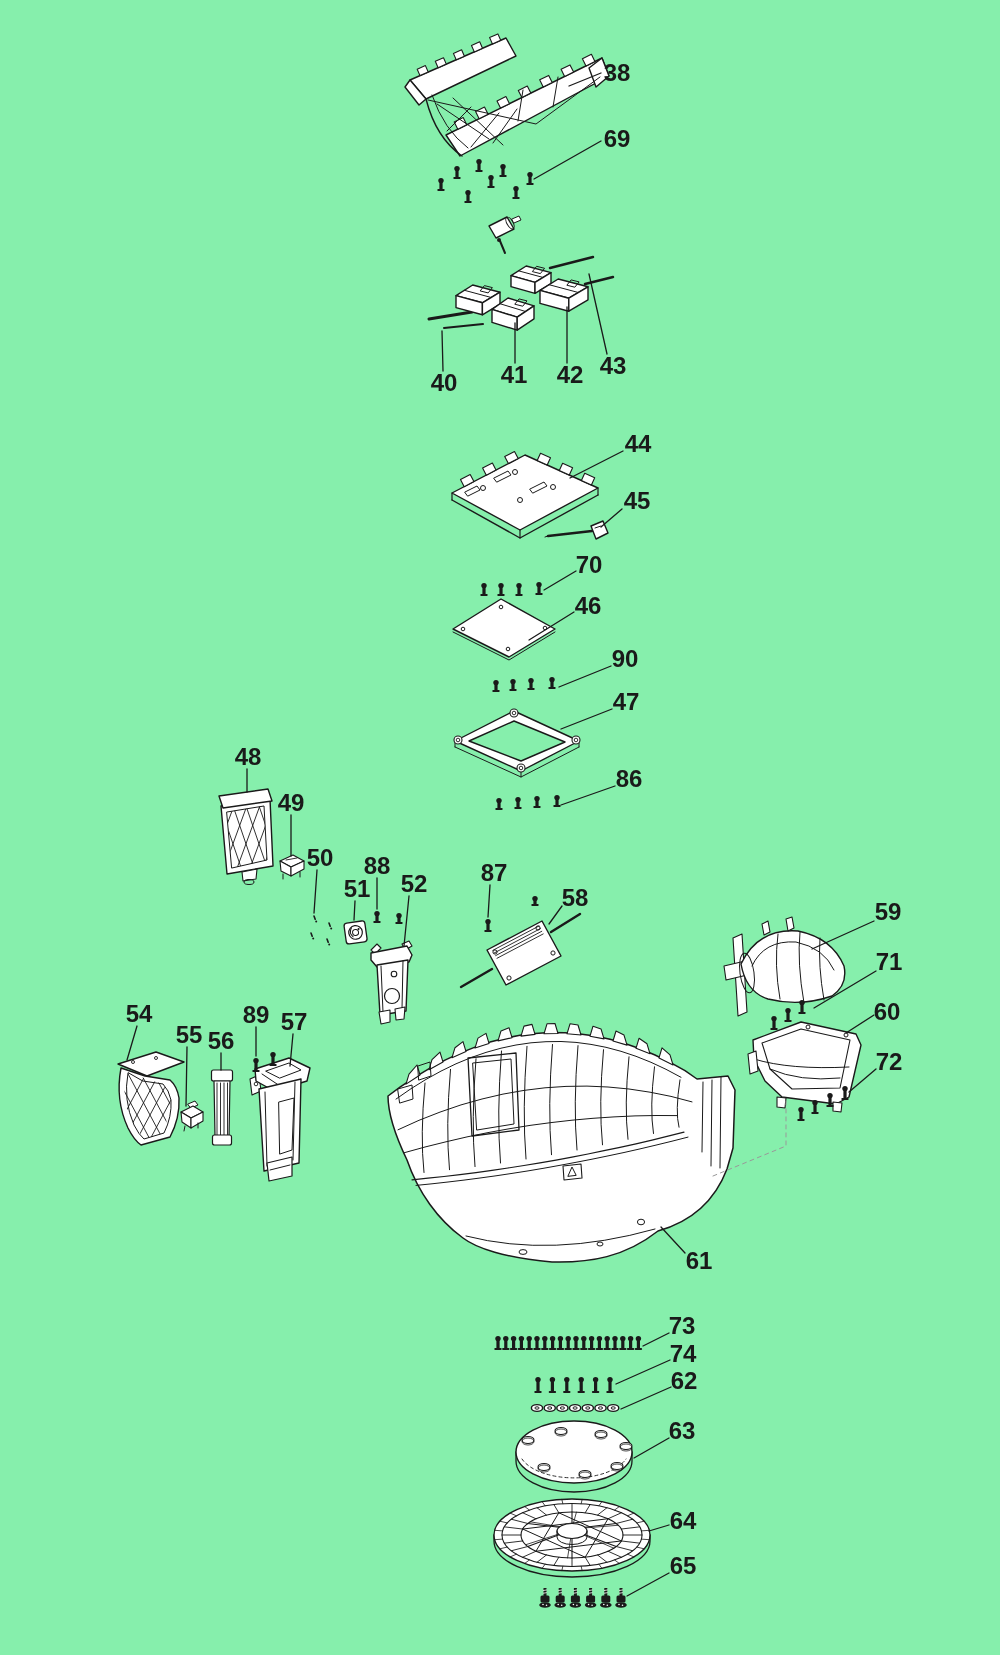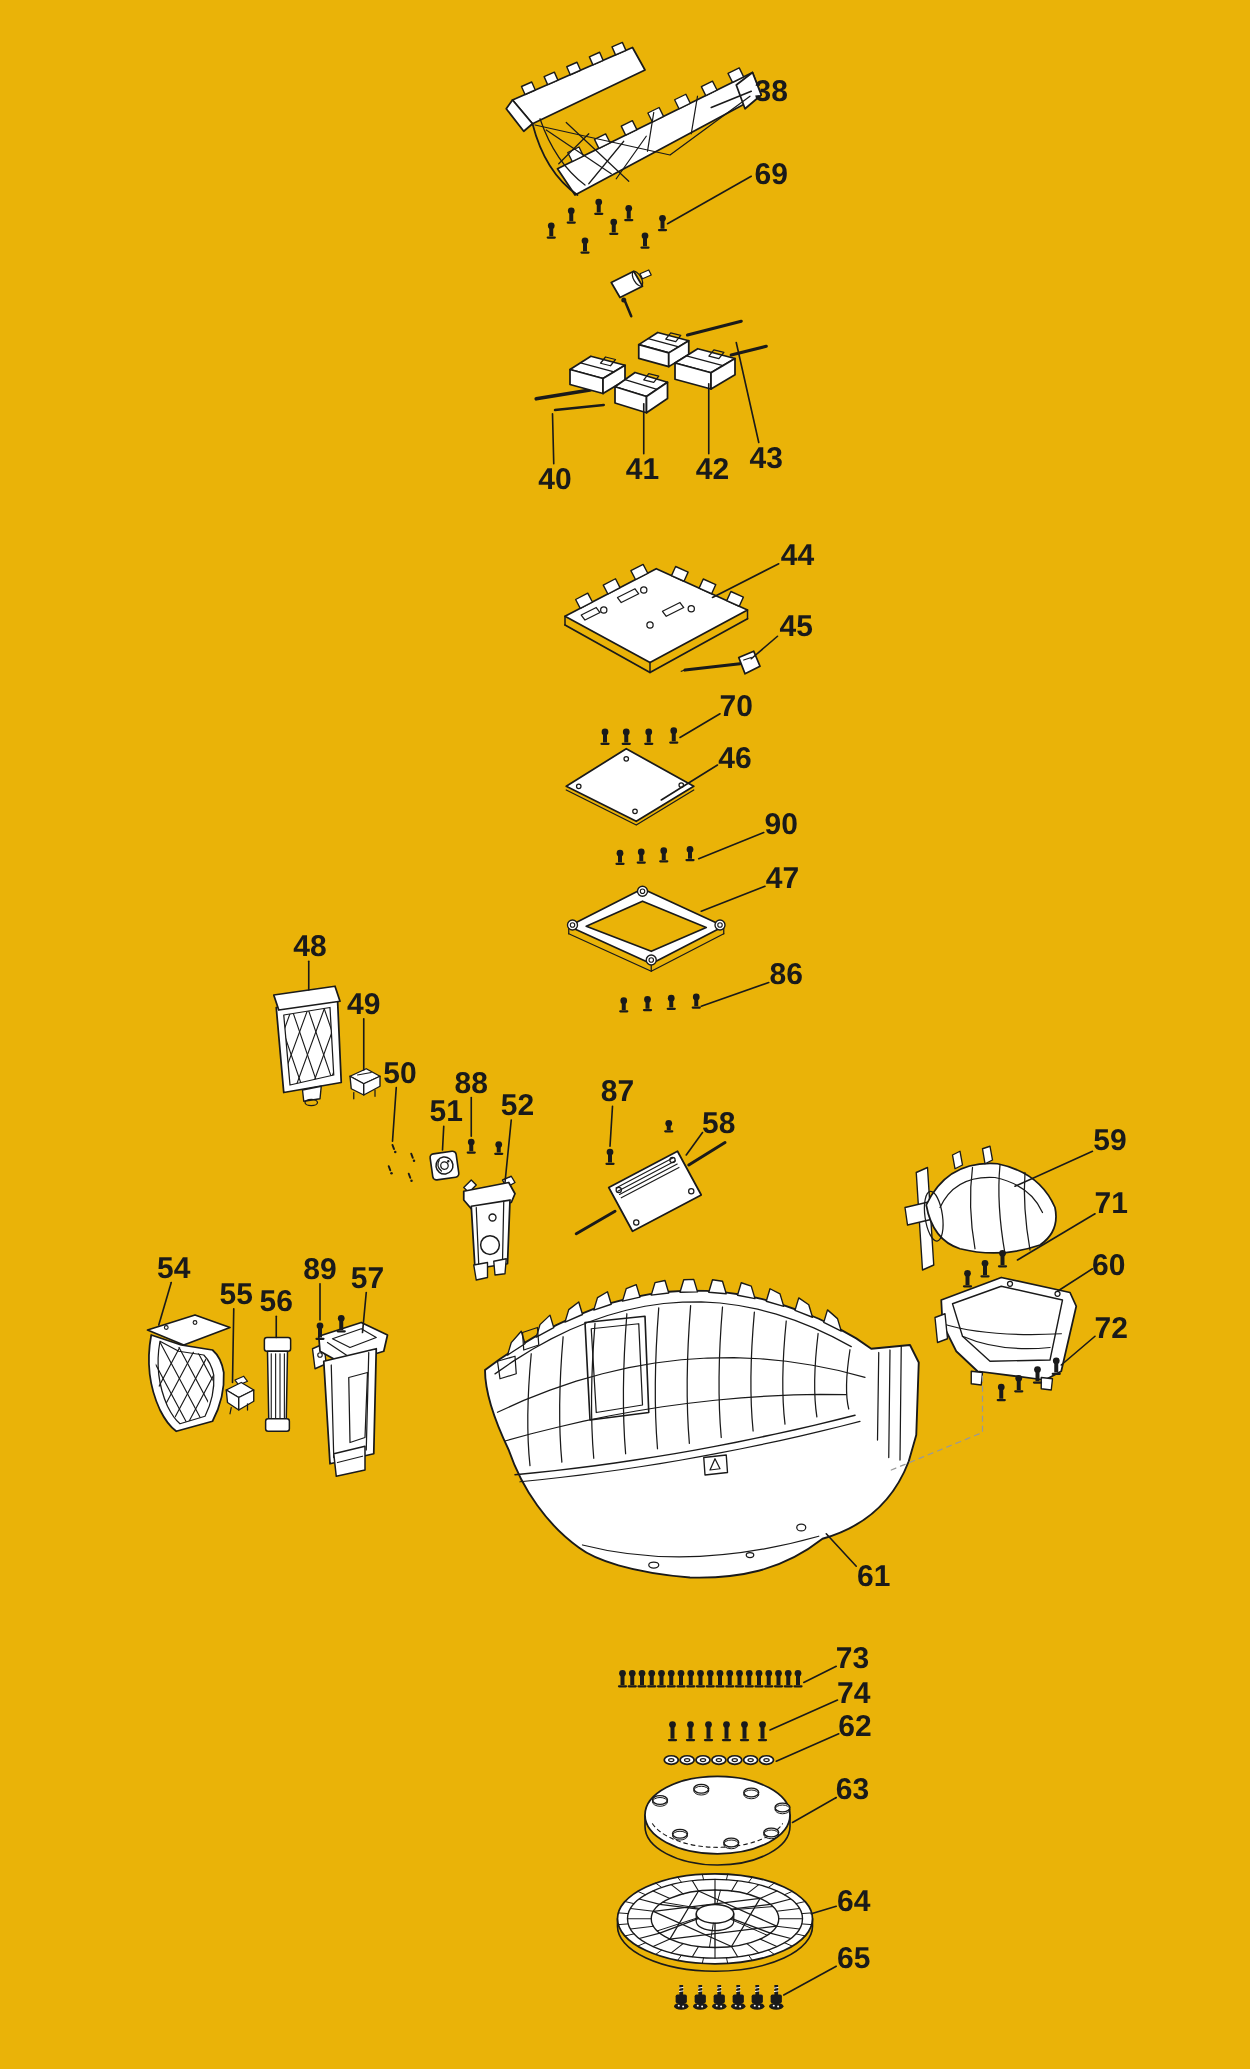--- a/index.html
+++ b/index.html
@@ -1,17 +1,17 @@
 <!DOCTYPE html>
 <html><head>
 <meta charset="utf-8">
 <title>Exploded Parts Diagram</title>
 <style>
   html,body{margin:0;padding:0;background:#ffffff;}
-  .frame{position:relative;width:1000px;height:1655px;background:#eab308;overflow:hidden;}
+  .frame{position:relative;width:1000px;height:1655px;background:#86efac;overflow:hidden;}
   svg{position:absolute;left:0;top:0;}
   .lbl{font-family:"Liberation Sans",sans-serif;font-size:24px;font-weight:600;fill:#1a1a1a;}
 </style>
 </head>
 <body>
 
 <div class="frame">
   <svg id="diagram-svg" width="1000" height="1655" viewBox="0 0 1000 1655">
       <g>
         <path d="M410.0,80.0L506.0,38.0L516.0,56.0L426.0,99.0Z" fill="#ffffff" stroke="#1a1a1a" stroke-width="1.4" stroke-linejoin="round" stroke-linecap="round"></path>

